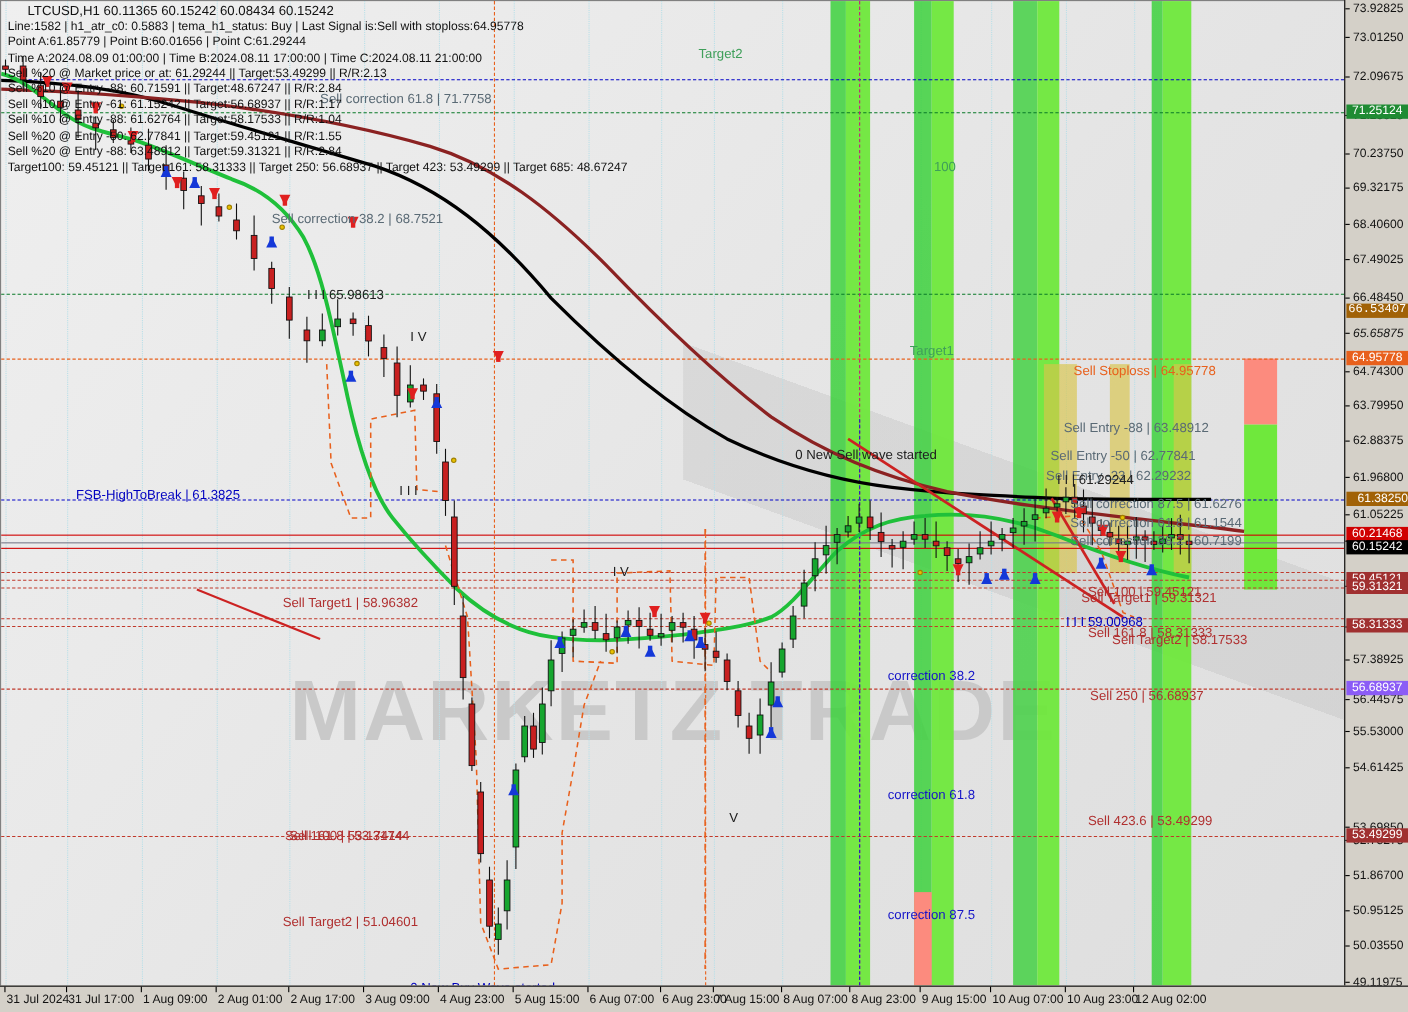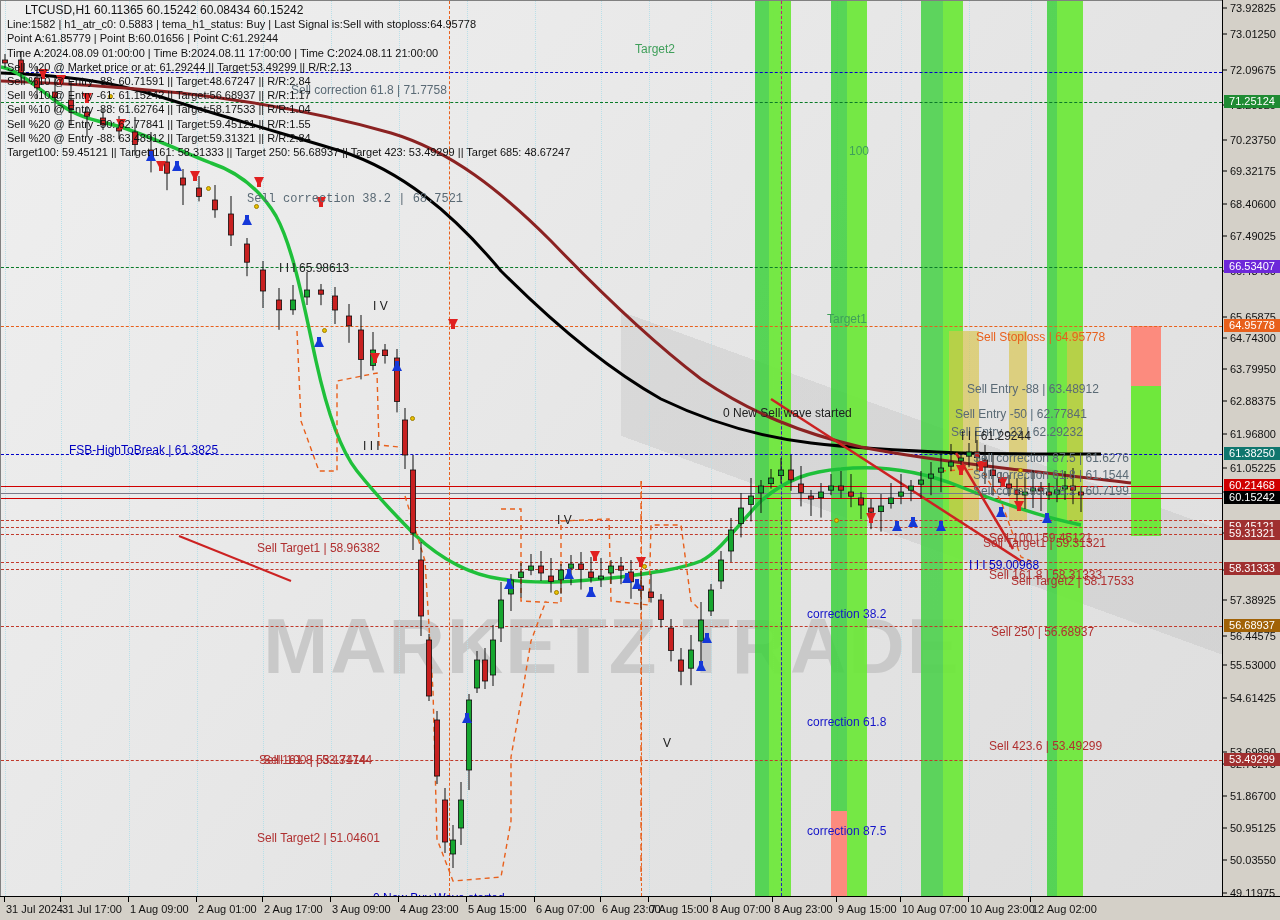--- a/index.html
+++ b/index.html
@@ -462,21 +462,21 @@
         <div class="dot-y" style="left: 553px; top: 589px;"></div>
         <div class="dot-y" style="left: 641px; top: 563px;"></div>
         <div class="dot-y" style="left: 833px; top: 517px;"></div>
         <div class="dot-y" style="left: 1017px; top: 467px;"></div>
       </div>
 
     <div id="annots">
         <div class="lbl lbl-green" style="left: 634px; top: 2px;">Target2</div>
         <div class="lbl lbl-green" style="left: 848px; top: 104px;">100</div>
         <div class="lbl lbl-slate" style="left: 246px; top: 82px; margin-left: 44px;">Sell correction 61.8 | 71.7758</div>
-        <div class="lbl lbl-slate" style="left: 246px; top: 191px; font-family: Liberation Mono, monospace;">Sell correction 38.2 | 68.7521</div>
+        <div class="lbl lbl-slate" style="left: 246px; top: 191px;">Sell correction 38.2 | 68.7521</div>
         <div class="lbl lbl-black" style="left: 278px; top: 260px;">I I I 65.98613</div>
         <div class="lbl lbl-black" style="left: 372px; top: 298px;">I V</div>
         <div class="lbl lbl-green" style="left: 826px; top: 272px;">Target1</div>
         <div class="lbl lbl-orange" style="left: 975px; top: 329px;">Sell Stoploss | 64.95778</div>
         <div class="lbl lbl-slate" style="left: 966px; top: 381px;">Sell Entry -88 | 63.48912</div>
         <div class="lbl lbl-slate" style="left: 954px; top: 406px;">Sell Entry -50 | 62.77841</div>
         <div class="lbl lbl-slate" style="left: 950px; top: 424px;">Sell Entry -23 | 62.29232</div>
         <div class="lbl lbl-black" style="left: 960px; top: 428px;">I I | 61.29244</div>
         <div class="lbl lbl-slate" style="left: 972px; top: 450px;">Sell correction 87.5 | 61.6276</div>
         <div class="lbl lbl-slate" style="left: 972px; top: 467px;">Sell correction 61.8 | 61.1544</div>
@@ -549,21 +549,21 @@
         <span class="tv">68.40600</span>
       </div>
       <div class="ytick" style="top: 229px; height: 14px;">
         <span class="tk"></span>
         <span class="tv">67.49025</span>
       </div>
       <div class="ytick" style="top: 264px; height: 14px;">
         <span class="tk"></span>
         <span class="tv">66.48450</span>
       </div>
-      <div class="ytick" style="top: 310px; height: 14px;">
+      <div class="ytick" style="top: 296px; height: 14px; font-style: italic;">
         <span class="tk"></span>
         <span class="tv">65.65875</span>
       </div>
       <div class="ytick" style="top: 331px; height: 14px;">
         <span class="tk"></span>
         <span class="tv">64.74300</span>
       </div>
       <div class="ytick" style="top: 362px; height: 14px;">
         <span class="tk"></span>
         <span class="tv">63.79950</span>
@@ -626,29 +626,29 @@
       </div>
       <div class="ytick" style="top: 853px; height: 14px;">
         <span class="tk"></span>
         <span class="tv">50.03550</span>
       </div>
       <div class="ytick" style="top: 886px; height: 14px;">
         <span class="tk"></span>
         <span class="tv">49.11975</span>
       </div>
       <div class="ybadge" style="top: 95px; background: rgb(31, 139, 51);">71.25124</div>
-      <div class="ybadge" style="top: 260px; background: #6d28d9;">66.53407</div>
+      <div class="ybadge" style="top: 276px; background: #a16207; font-family: Liberation Mono, monospace;">66.53407</div>
       <div class="ybadge" style="top: 319px; background: rgb(232, 96, 28);">64.95778</div>
-      <div class="ybadge" style="top: 447px; background: #0f766e;">61.38250</div>
+      <div class="ybadge" style="top: 447px; background: #a16207; text-align: right;">61.38250</div>
       <div class="ybadge" style="top: 479px; background: rgb(208, 0, 0);">60.21468</div>
       <div class="ybadge" style="top: 491px; background: rgb(0, 0, 0);">60.15242</div>
       <div class="ybadge" style="top: 520px; background: rgb(160, 48, 48);">59.45121</div>
       <div class="ybadge" style="top: 527px; background: rgb(160, 48, 48);">59.31321</div>
       <div class="ybadge" style="top: 562px; background: rgb(160, 48, 48);">58.31333</div>
-      <div class="ybadge" style="top: 619px; background: #a16207;">56.68937</div>
+      <div class="ybadge" style="top: 619px; background: #8b5cf6;">56.68937</div>
       <div class="ybadge" style="top: 753px; background: rgb(160, 48, 48);">53.49299</div>
     </div>
 
   <div id="xaxis">
       <div class="xtick" style="left: 4px;">
         <span class="tk"></span>
         <span class="tv">31 Jul 2024</span>
       </div>
       <div class="xtick" style="left: 60px;">
         <span class="tk"></span>

